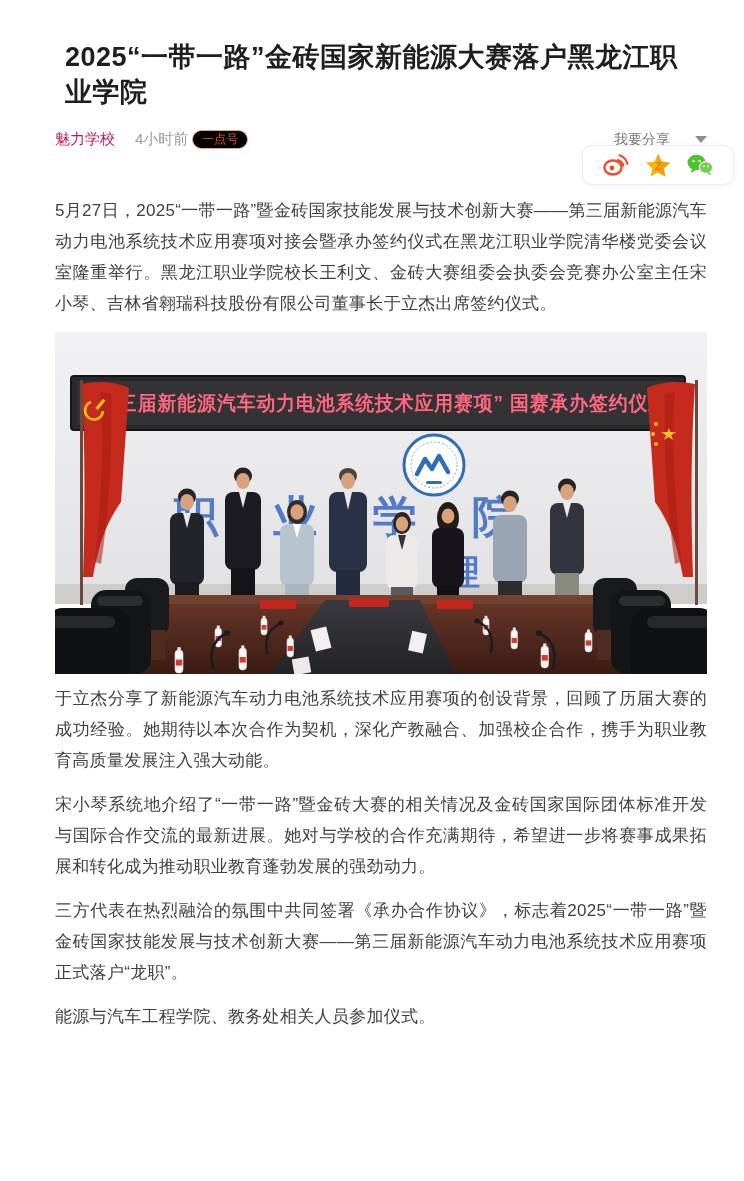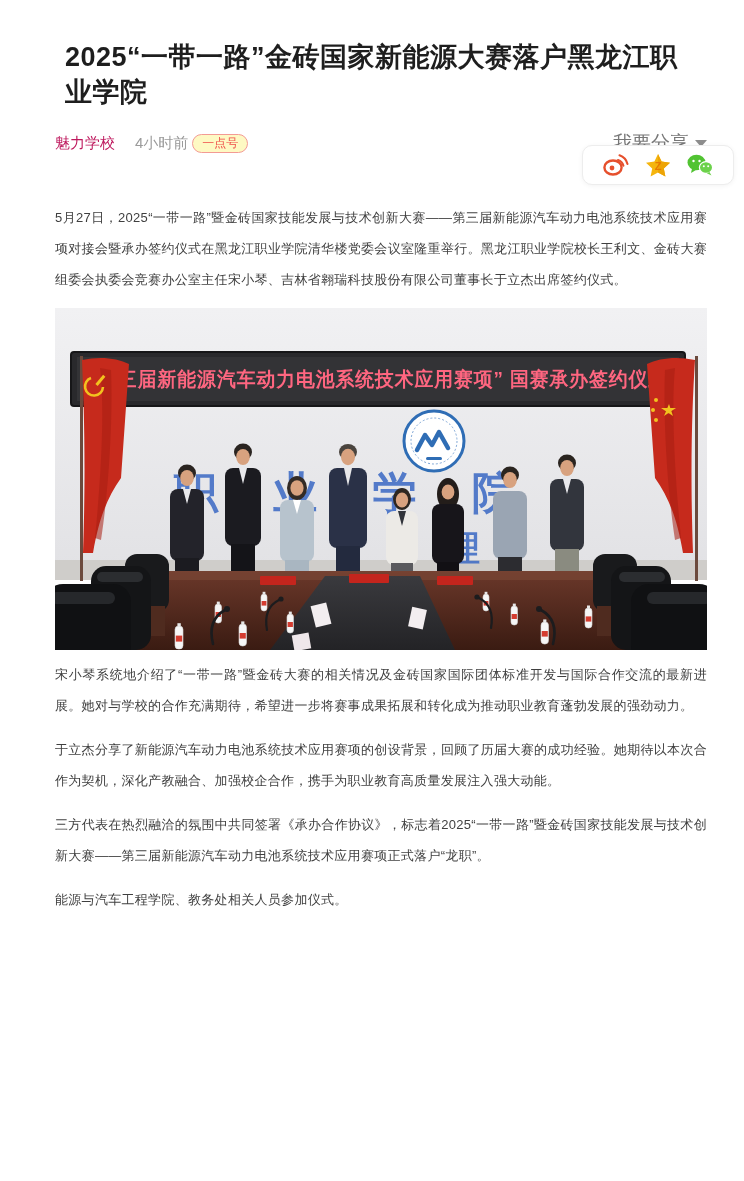--- a/index.html
+++ b/index.html
@@ -13,40 +13,40 @@
     margin:10px;font-size:27px;line-height:35px;font-weight:700;color:#1e1e1e;
     letter-spacing:.5px;
   }
   .meta-row{
     margin-top:20px;display:flex;align-items:center;font-size:15px;color:#9a9a9a;
   }
   .meta-source{margin-right:20px;color:#be185d;text-decoration:none;cursor:pointer;}
   .meta-time{margin-right:4px;}
   .badge{
     font-size:12px;color:#ef4d49;border:1px solid #f39b94;border-radius:10px;
-    padding:1px 9px 2px;line-height:14px;background:#fef9c3;cursor:pointer;
+    padding:1px 9px 2px;line-height:14px;background:#000000;cursor:pointer;
   }
   .share-btn{
-    margin-left:auto;display:flex;align-items:center;gap:6px;color:#777;
-    font-size:19px;cursor:pointer;
+    margin-left:auto;display:flex;align-items:center;gap:25px;color:#777;
+    font-size:14px;cursor:pointer;
   }
   .caret{
     width:0;height:0;border-left:6px solid transparent;border-right:6px solid transparent;
     border-top:7px solid #8d8d8d;display:inline-block;
   }
   .share-panel{
     position:absolute;top:145px;right:10px;width:150px;height:38px;
     background:#fff;border:1px solid #ededed;border-radius:10px;
     box-shadow:0 1px 5px rgba(0,0,0,.05);
     display:flex;align-items:center;justify-content:center;gap:16px;
   }
   .share-panel .ic{width:26px;height:24px;cursor:pointer;display:block;}
   .body-text{margin-top:46px;}
   .body-text p{
-    margin:0 0 13px 0;font-size:13px;line-height:31px;color:#3f3f3f;
+    margin:0 0 13px 0;font-size:17px;line-height:31px;color:#3f3f3f;
     text-align:justify;letter-spacing:.3px;
   }
   figure.photo{margin:7px 0 9px 0;width:652px;height:342px;cursor:pointer;}
   figure.photo svg{display:block;}
 </style>
 </head>
 <body>
 
 <div class="article">
 
@@ -298,18 +298,18 @@
           <rect x="538" y="246" width="44" height="58" rx="12" fill="#191a1c"></rect>
           <rect x="556" y="258" width="60" height="84" rx="15" fill="#141517"></rect>
           <rect x="576" y="276" width="86" height="80" rx="18" fill="#101113"></rect>
           <rect x="564" y="264" width="46" height="10" rx="5" fill="#2b2d30"></rect>
           <rect x="592" y="284" width="64" height="12" rx="6" fill="#26282b"></rect>
           <rect x="542" y="298" width="14" height="30" fill="#4f2b1f"></rect>
         </g>
       </svg>
     </figure>
 
+    <p>于立杰分享了新能源汽车动力电池系统技术应用赛项的创设背景，回顾了历届大赛的成功经验。她期待以本次合作为契机，深化产教融合、加强校企合作，携手为职业教育高质量发展注入强大动能。</p>
     <p>宋小琴系统地介绍了“一带一路”暨金砖大赛的相关情况及金砖国家国际团体标准开发与国际合作交流的最新进展。她对与学校的合作充满期待，希望进一步将赛事成果拓展和转化成为推动职业教育蓬勃发展的强劲动力。</p>
-    <p>于立杰分享了新能源汽车动力电池系统技术应用赛项的创设背景，回顾了历届大赛的成功经验。她期待以本次合作为契机，深化产教融合、加强校企合作，携手为职业教育高质量发展注入强大动能。</p>
     <p>三方代表在热烈融洽的氛围中共同签署《承办合作协议》，标志着2025“一带一路”暨金砖国家技能发展与技术创新大赛——第三届新能源汽车动力电池系统技术应用赛项正式落户“龙职”。</p>
     <p>能源与汽车工程学院、教务处相关人员参加仪式。</p>
   </div>
 </div>
 
 </body></html>

